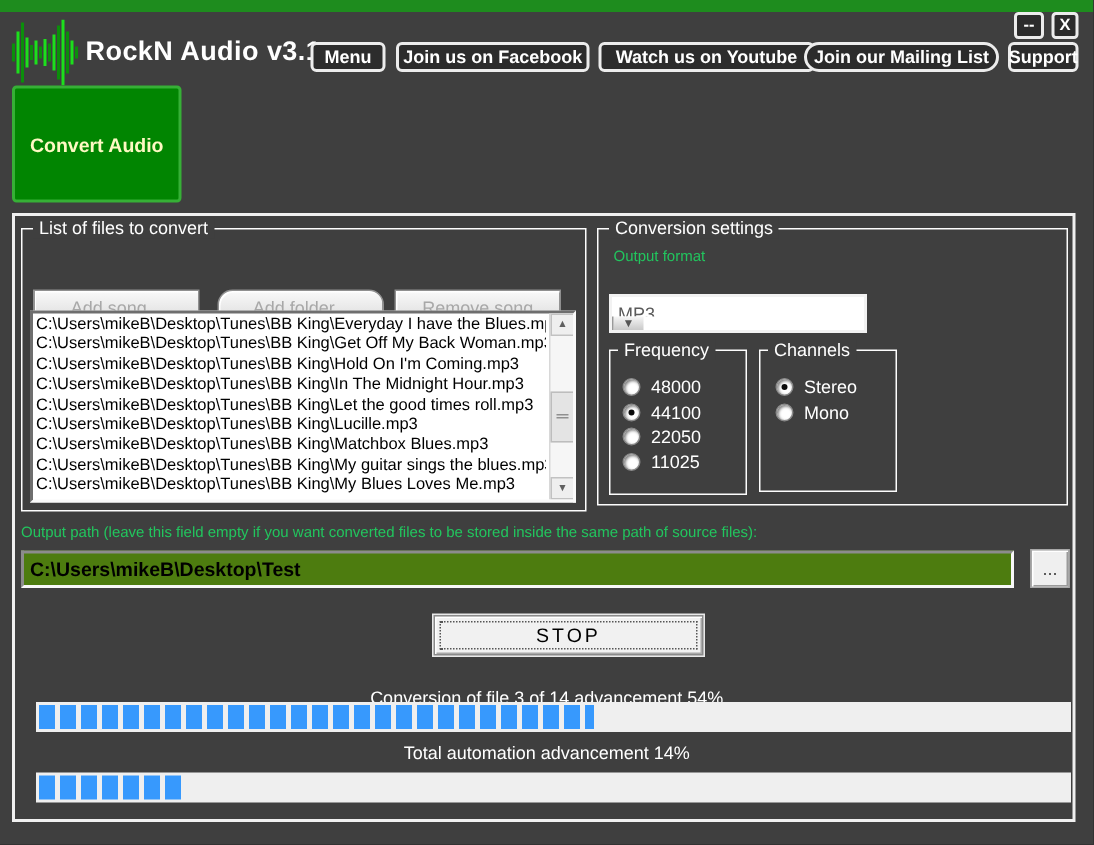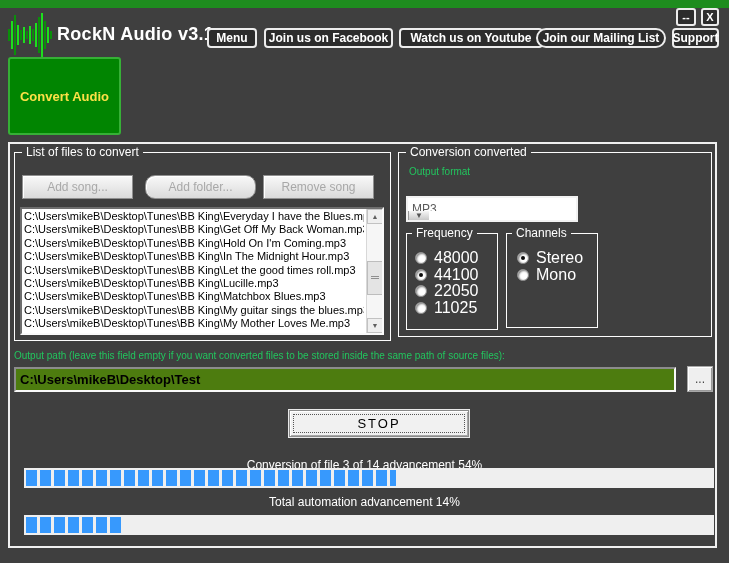--- a/index.html
+++ b/index.html
@@ -29,37 +29,37 @@
     position:absolute; top:8px; height:18px;
     background:#2c2c2c; border:2px solid #ececec; border-radius:3px;
     color:#fff; font-size:11px; font-weight:bold;
     display:flex; align-items:center; justify-content:center; cursor:pointer;
   }
 
   
   .convert-tab {
     left:8px; top:57px; width:113px; height:78px;
     background:#018501; border:2px solid #36b036; border-radius:3px;
-    color:#fde047; font-size:13px; font-weight:bold;
+    color:#fef9c3; font-size:13px; font-weight:bold;
     display:flex; align-items:center; justify-content:center; cursor:pointer;
   }
 
   
   .main-panel { left:8px; top:142px; width:709px; height:406px; border:2px solid #f0f0f0; }
 
   .groupbox { position:absolute; border:1px solid #fdfdfd; }
   .group-label {
     position:absolute; top:-8px; left:7px;
     background:#3f3f3f; padding:0 4px;
     color:#fff; font-size:12px; white-space:nowrap;
   }
 
   
   .file-btn {
-    position:absolute; top:175px; width:111px; height:24px;
+    position:absolute; top:193px; width:111px; height:24px;
     background:linear-gradient(#f9f9f9,#dadada);
     border:1px solid #909090;
     box-shadow: inset 1px 1px 0 #ffffff;
     color:#a8a8a8; font-size:12px;
     display:flex; align-items:center; justify-content:center; cursor:default;
   }
 
   
   .listbox {
     left:20px; top:207px; width:364px; height:128px;
@@ -99,21 +99,21 @@
     display:flex; cursor:pointer;flex-direction:column;
   }
   .combo-value { flex:1; color:#5a5a5a; font-size:12px; line-height:22px; padding-left:4px; overflow:hidden; white-space:nowrap; }
   .combo-arrow-btn {
     width:21px; background:linear-gradient(#f6f6f6,#c9c9c9);
     border-left:1px solid #9a9a9a;
     display:flex; align-items:center; justify-content:center;
     color:#555; font-size:8px;
   }
 
-  .radio-row { display:flex; align-items:center; gap:7px; height:16.5px; color:#fff; font-size:16px; cursor:pointer; }
+  .radio-row { display:flex; align-items:center; gap:7px; height:16.5px; color:#fff; font-size:12px; cursor:pointer; }
   .radio {
     width:12px; height:12px; border-radius:50%;
     background:#fff; border:1px solid #8a8a8a;
     box-shadow: inset 1px 1px 2px rgba(0,0,0,0.5);
     position:relative; flex:0 0 auto;
   }
   .radio.checked::after {
     content:""; position:absolute; left:3px; top:3px; width:4px; height:4px;
     background:#0a0a0a; border-radius:50%;
   }
@@ -207,33 +207,33 @@
   <div class="abs listbox">
     <div class="listbox-inner">
       <div class="file-row">C:\Users\mikeB\Desktop\Tunes\BB King\Everyday I have the Blues.mp3</div>
       <div class="file-row">C:\Users\mikeB\Desktop\Tunes\BB King\Get Off My Back Woman.mp3</div>
       <div class="file-row">C:\Users\mikeB\Desktop\Tunes\BB King\Hold On I'm Coming.mp3</div>
       <div class="file-row">C:\Users\mikeB\Desktop\Tunes\BB King\In The Midnight Hour.mp3</div>
       <div class="file-row">C:\Users\mikeB\Desktop\Tunes\BB King\Let the good times roll.mp3</div>
       <div class="file-row">C:\Users\mikeB\Desktop\Tunes\BB King\Lucille.mp3</div>
       <div class="file-row">C:\Users\mikeB\Desktop\Tunes\BB King\Matchbox Blues.mp3</div>
       <div class="file-row">C:\Users\mikeB\Desktop\Tunes\BB King\My guitar sings the blues.mp3</div>
-      <div class="file-row">C:\Users\mikeB\Desktop\Tunes\BB King\My Mother Loves Me.mp3</div>
+      <div class="file-row">C:\Users\mikeB\Desktop\Tunes\BB King\My Blues Loves Me.mp3</div>
     </div>
     <div class="scrollbar">
       <div class="sb-btn sb-up">▲</div>
       <div class="sb-thumb">
           <div class="sb-grip"></div>
         </div>
       <div class="sb-btn sb-down">▼</div>
     </div>
   </div>
 
   <div class="groupbox" style="left:398px; top:152px; width:314px; height:185px;">
-    <div class="group-label">Conversion converted</div>
+    <div class="group-label">Conversion settings</div>
   </div>
 
   <div class="label-white" style="left:409px; top:166px;">Output format</div>
 
   <div class="abs combobox">
     <div class="combo-value">MP3</div>
     <div class="combo-arrow-btn">▼</div>
   </div>
 
   <div class="groupbox" style="left:406px; top:233px; width:92px; height:97px;">

